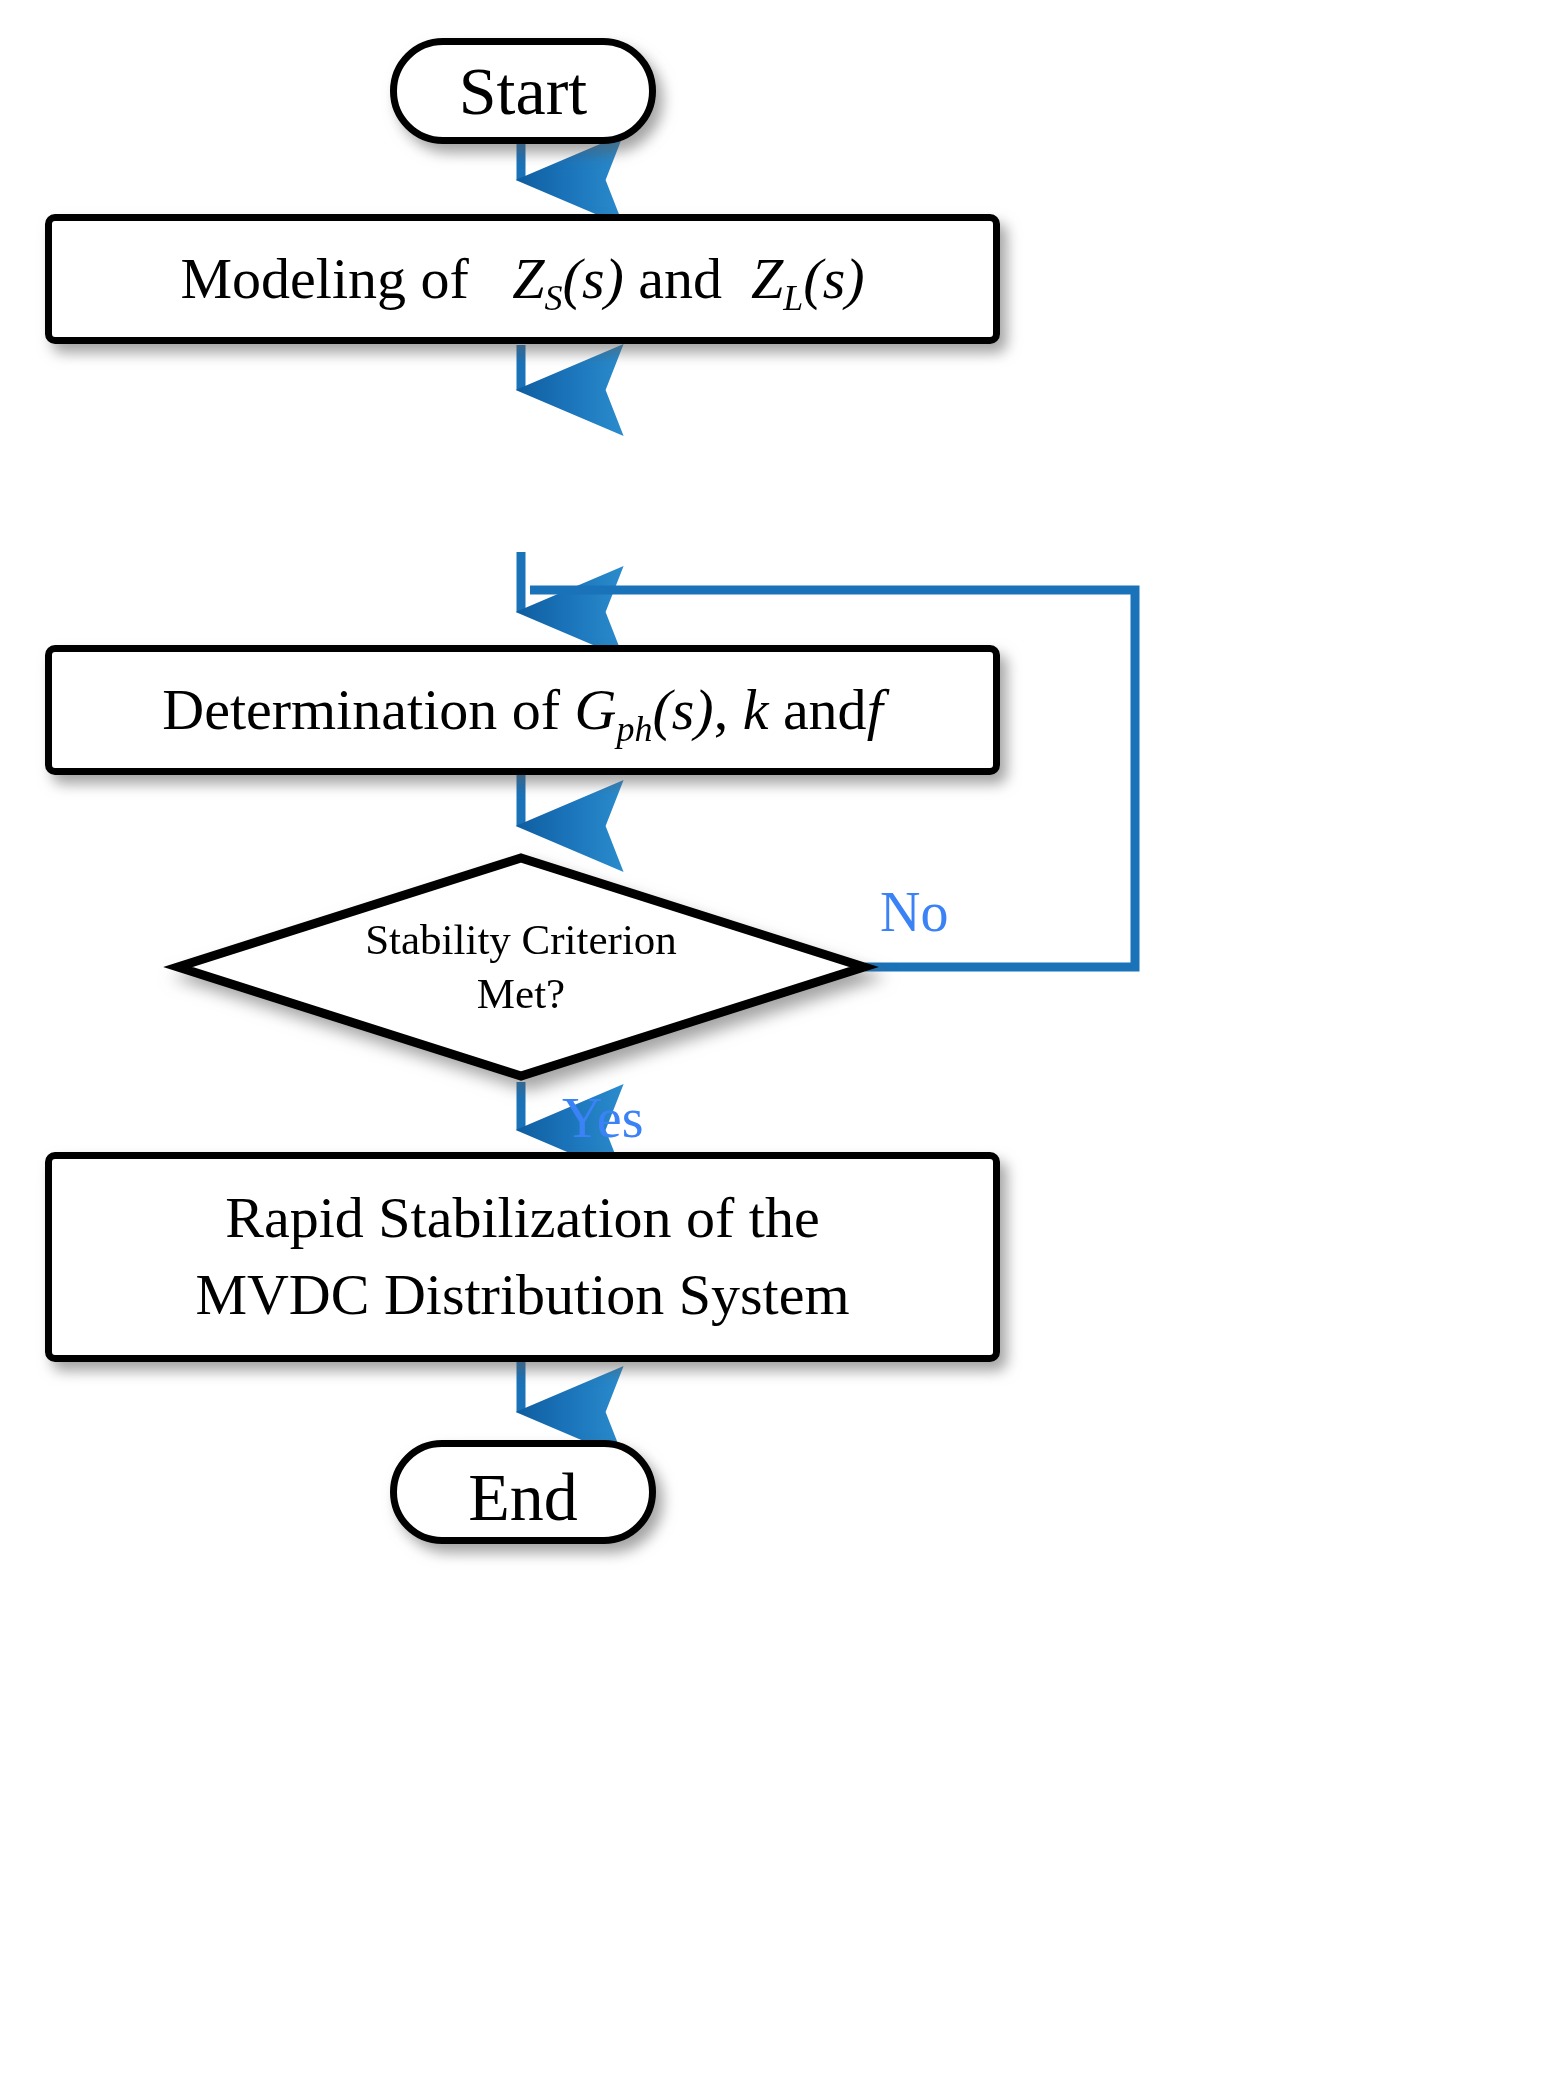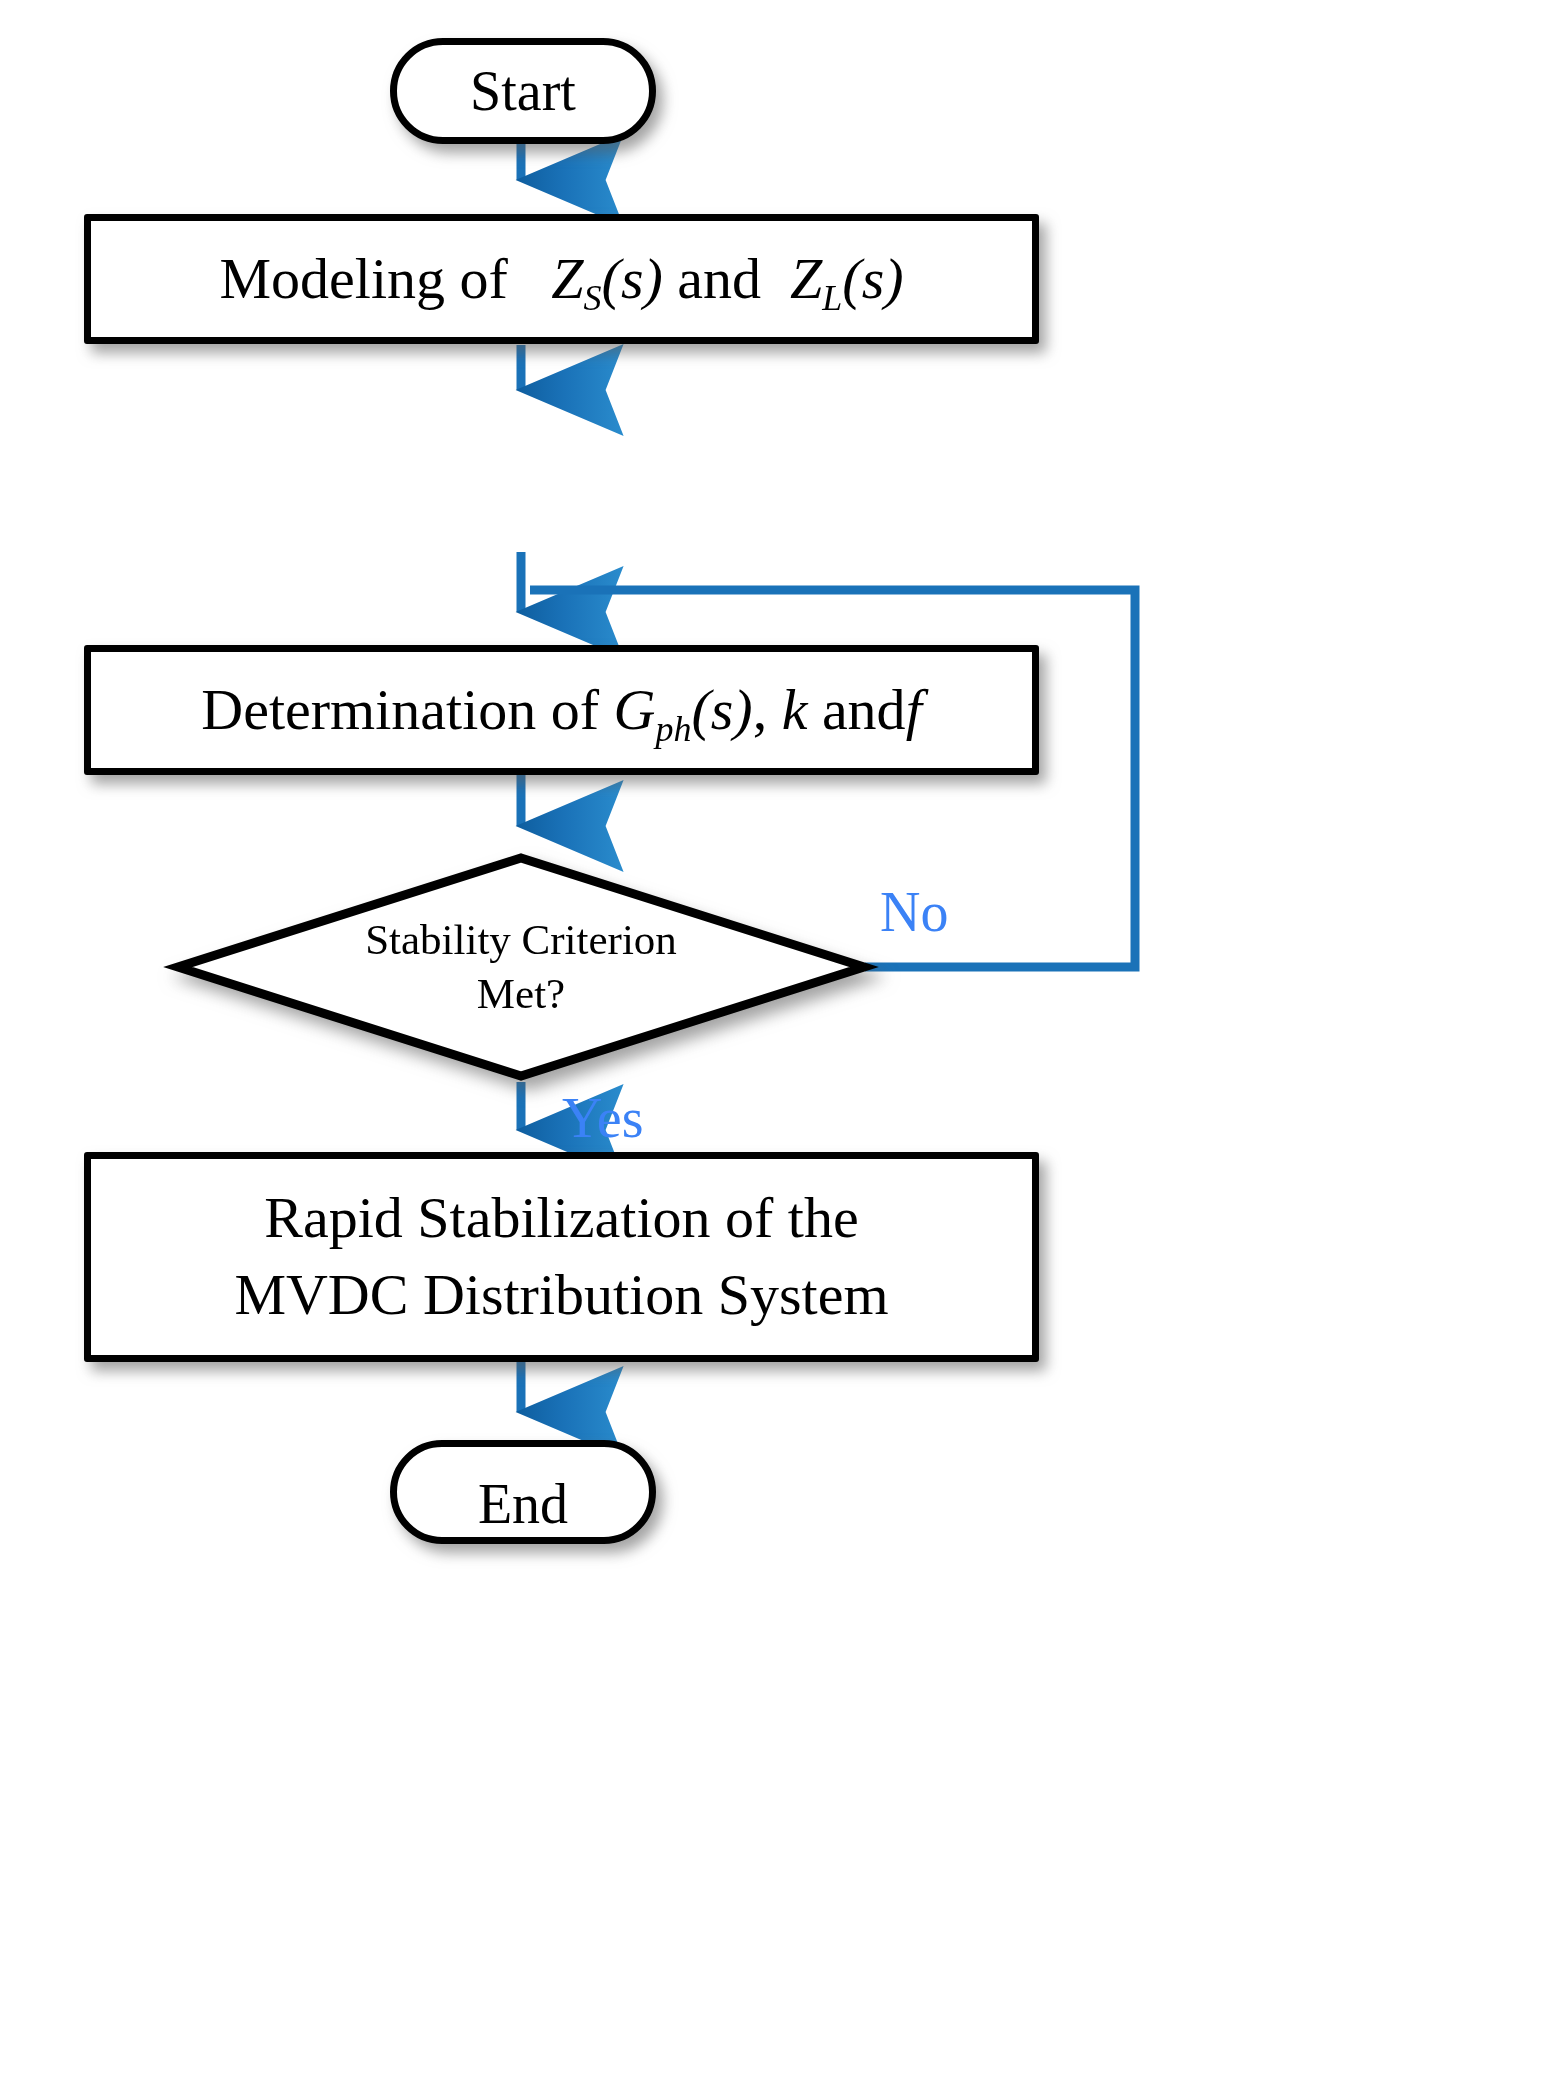--- a/index.html
+++ b/index.html
@@ -8,25 +8,25 @@
 
   #stage{position:absolute;left:0;top:0;width:1545px;height:2078px;}
 
   
   .node{position:absolute;background:#ffffff;border:7px solid #000000;
         box-sizing:border-box;
         display:flex;align-items:center;justify-content:center;
         filter:drop-shadow(7px 9px 7px rgba(90,90,90,0.55));
         text-align:center;color:#000;}
   .pill{border-radius:70px;}
-  .rect{border-radius:3px;margin-left:39px;}
+  .rect{border-radius:10px;}
 
   .nodetext{display:block;line-height:1.18;padding:0 10px;white-space:nowrap;}
 
-  .t-start{font-size:56px;}
+  .t-start{font-size:68px;}
   .t-box  {font-size:58px;}
   .t-box2 {font-size:57px;}
   .t-diamond{font-size:43px;line-height:1.25;}
 
   
   i.m{font-style:italic;font-family:"Liberation Serif","DejaVu Serif",serif;}
   sub.sb{font-style:italic;font-size:0.62em;vertical-align:-0.33em;line-height:0;}
 
   
   .diamond-wrap{position:absolute;}

